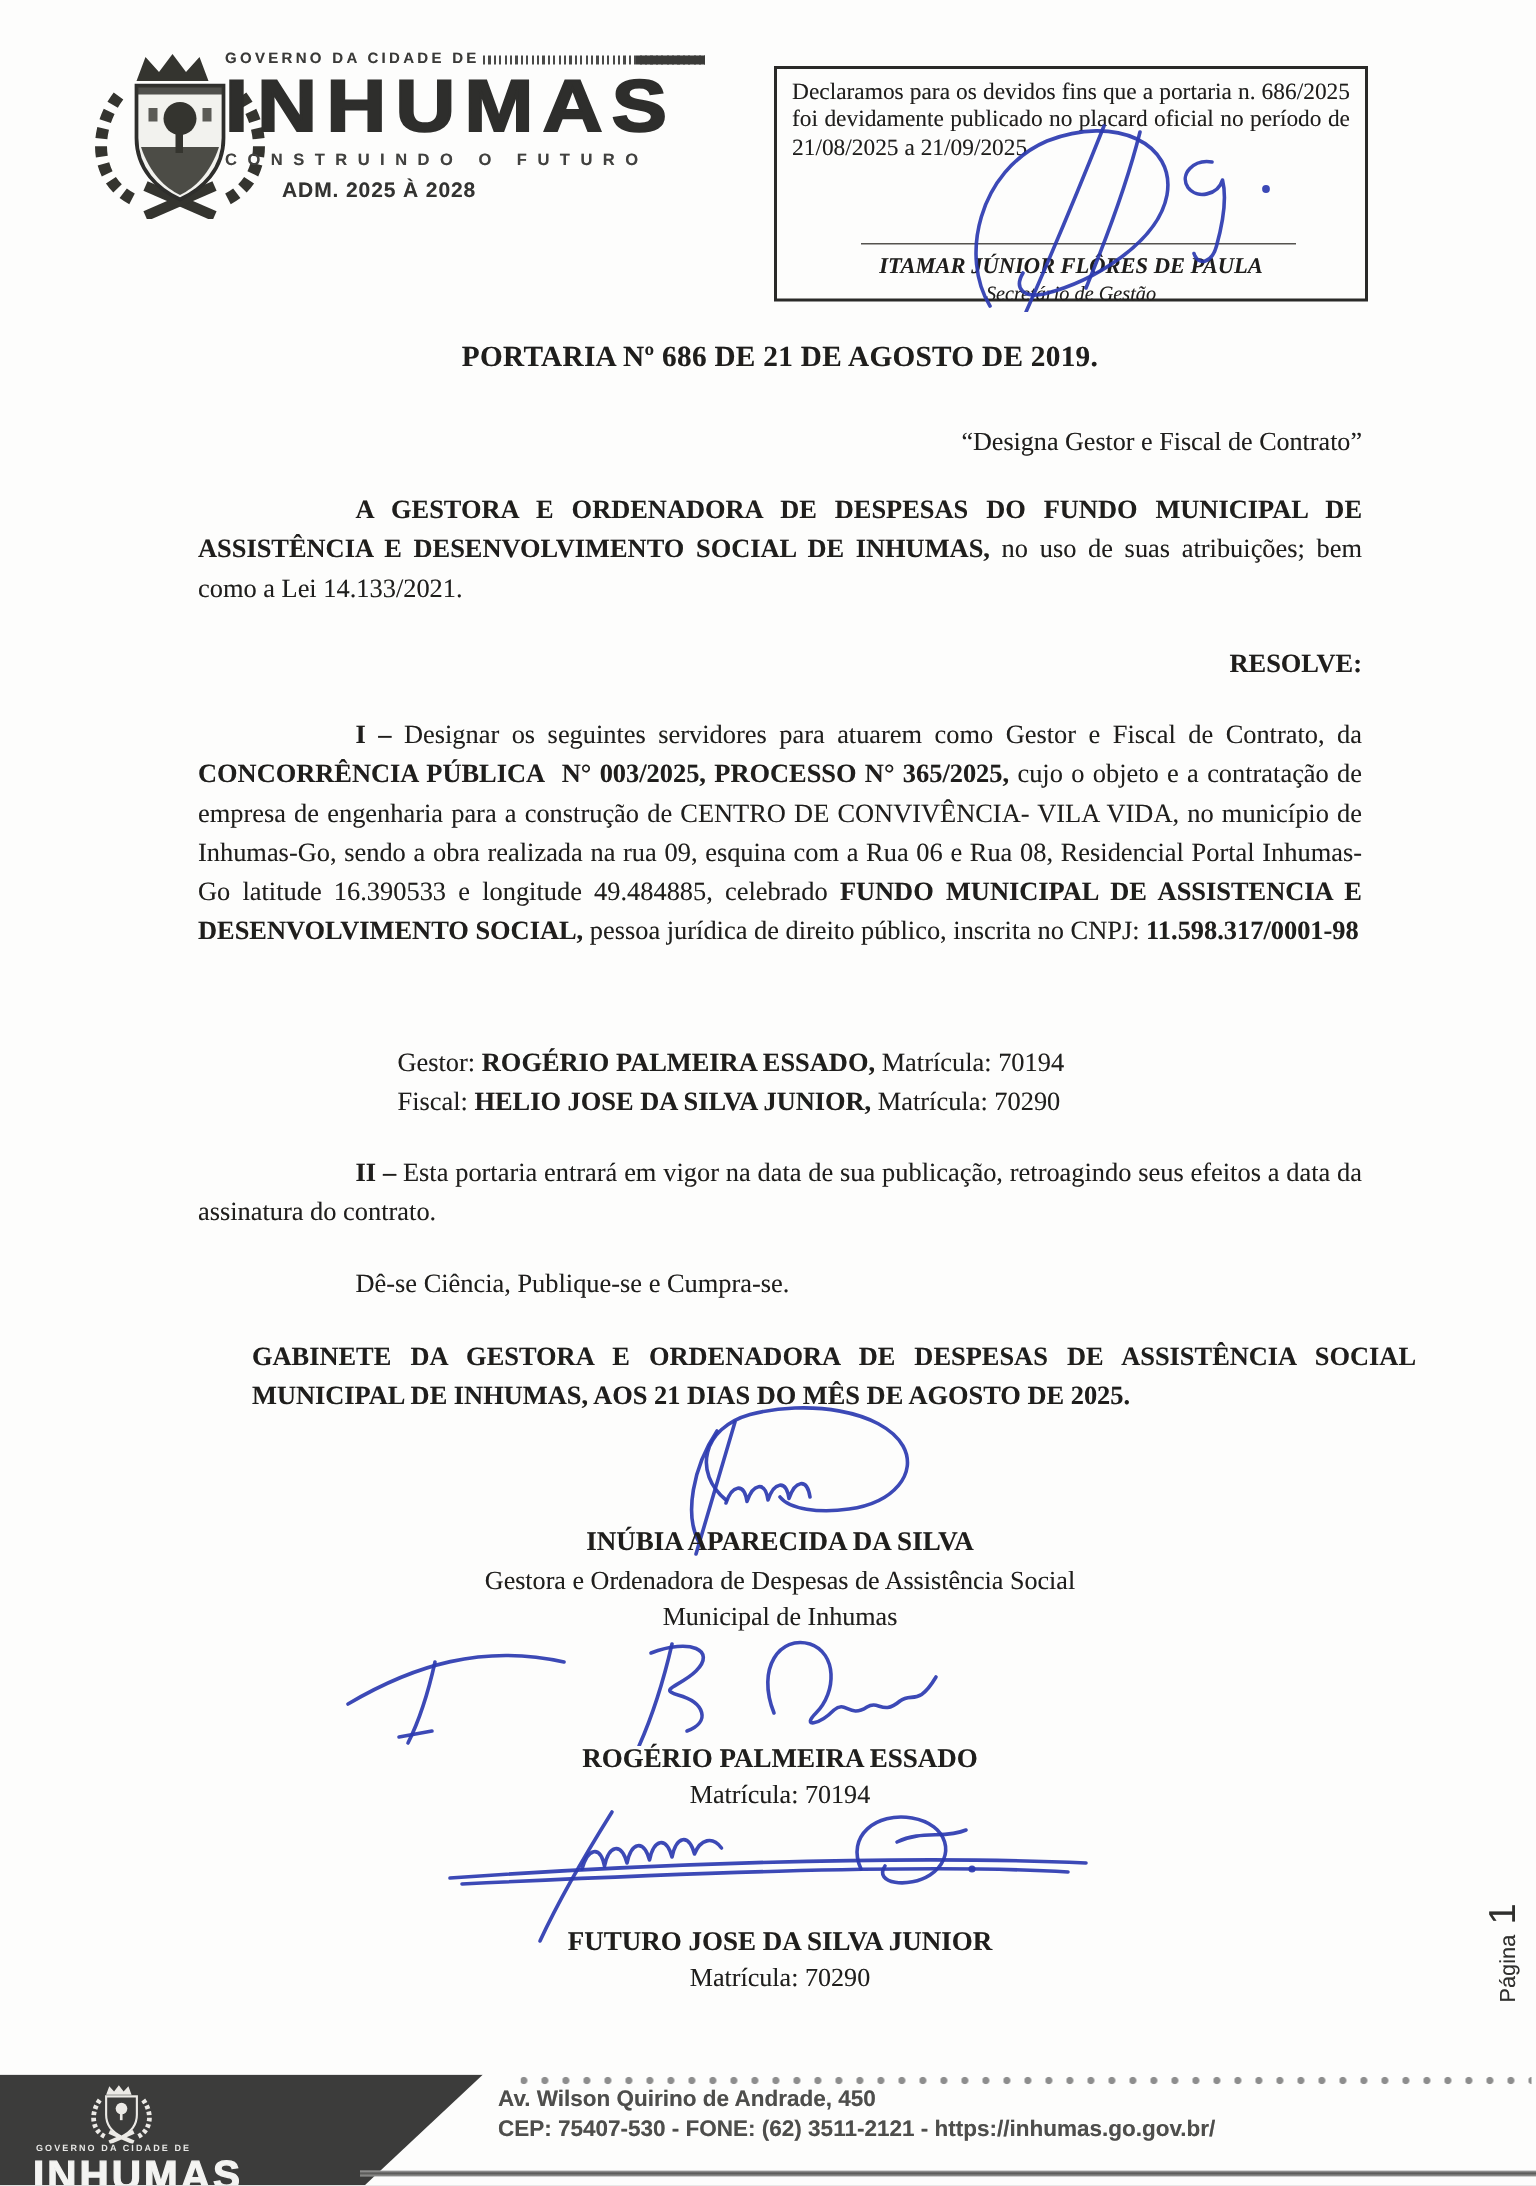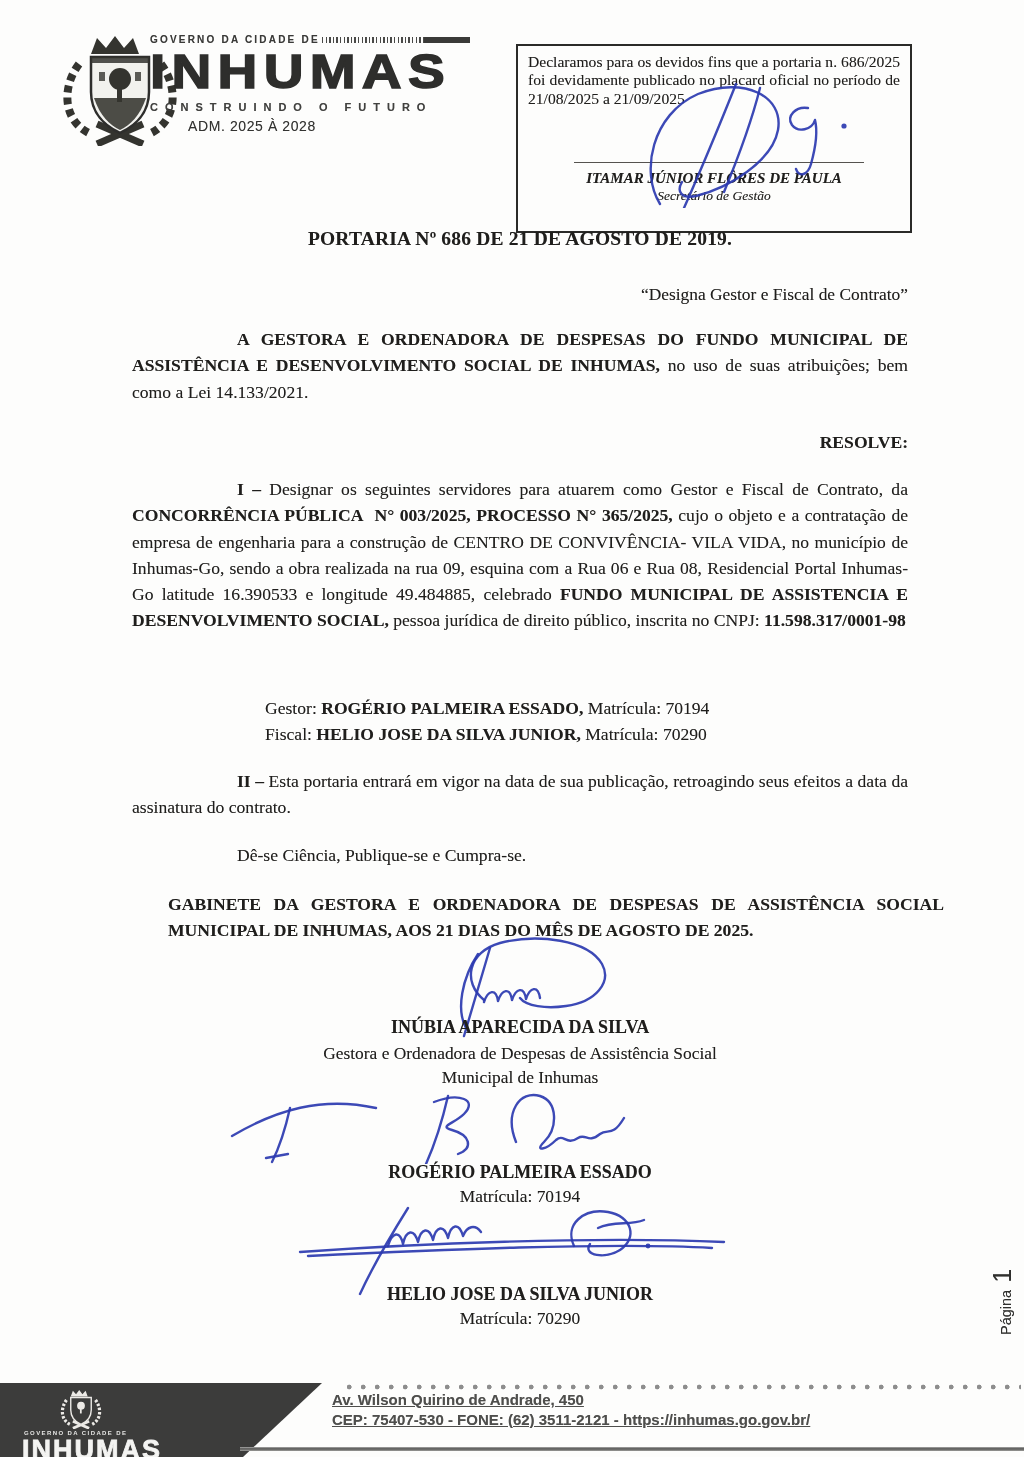--- a/index.html
+++ b/index.html
@@ -9,23 +9,23 @@
   
   .coat{position:absolute;left:55px;top:30px;}
   .brand{position:absolute;left:150px;top:34px;font-family:"Liberation Sans",sans-serif;color:#2e2e2c;}
   .brand-kicker{font-size:10px;font-weight:bold;letter-spacing:2.2px;color:#3a3a38;white-space:nowrap;}
   .kicker-bar{position:absolute;left:172px;top:3px;width:148px;height:6px;
       background:repeating-linear-gradient(90deg,#4a4a48 0 1.5px,rgba(0,0,0,0) 1.5px 3.6px);}
   .kicker-bar::after{content:"";position:absolute;right:0;top:0;width:46px;height:6px;background:#3a3a38;}
   .brand-name{font-size:53px;font-weight:bold;letter-spacing:6px;line-height:1;margin-top:2px;
       transform:scale(1.04,.92);transform-origin:left top;-webkit-text-stroke:1.6px #2e2e2c;}
   .brand-tagline{font-size:11px;font-weight:bold;letter-spacing:7px;color:#41413f;margin-top:1px;white-space:nowrap;}
-  .brand-adm{font-size:14px;font-weight:normal;letter-spacing:.6px;margin:5px 0 0 38px;color:#333331;}
-  
-  .decl{position:absolute;left:516px;top:44px;width:396px;height:189px;border:2.2px solid #2a2a28;
+  .brand-adm{font-size:14px;font-weight:bold;letter-spacing:.6px;margin:5px 0 0 38px;color:#333331;}
+  
+  .decl{position:absolute;left:516px;top:44px;width:396px;height:157px;border:2.2px solid #2a2a28;
         box-sizing:border-box;padding:7px 10px 0 10px;}
   .decl-text{font-size:15.6px;line-height:18.4px;text-align:justify;}
   .decl-rule{position:absolute;left:56px;top:116px;width:290px;border-top:1.3px solid #55534f;}
   .decl-name{position:absolute;left:0;top:124px;width:100%;text-align:center;
              font-weight:bold;font-style:italic;font-size:15px;}
   .decl-role{position:absolute;left:0;top:142px;width:100%;text-align:center;font-style:italic;font-size:13.5px;}
   
   .para{position:absolute;left:132px;width:776px;font-size:17.6px;line-height:26.3px;text-align:justify;}
   .indent{text-indent:105px;}
   .doc-title{position:absolute;left:132px;width:776px;top:228px;text-align:center;
@@ -49,21 +49,21 @@
         background-image:radial-gradient(circle at 2.2px 5px,#8d8d8d 2.1px,rgba(0,0,0,0) 2.7px);
         background-size:14px 10px;background-repeat:repeat-x;}
   .band{position:absolute;left:0;top:1383px;width:330px;height:74px;background:#3c3c3b;
         clip-path:polygon(0 0,322px 0,243px 74px,0 74px);font-family:"Liberation Sans",sans-serif;}
   .f-coat{position:absolute;left:58px;top:5px;}
   .f-kicker{position:absolute;left:24px;top:47px;font-size:6px;font-weight:bold;letter-spacing:1.4px;
             color:#e8e8e6;white-space:nowrap;}
   .f-name{position:absolute;left:22px;top:52px;font-size:27px;font-weight:bold;letter-spacing:2px;
           color:#f4f4f2;-webkit-text-stroke:.8px #f4f4f2;}
   .addr{position:absolute;left:332px;top:1390px;font-family:"Liberation Sans",sans-serif;
-        font-weight:bold;color:#4e4e4c;font-size:15px;line-height:19.5px;white-space:nowrap;text-decoration:underline;}
+        font-weight:bold;color:#4e4e4c;font-size:15px;line-height:19.5px;white-space:nowrap;}
   .bottom-line{position:absolute;left:240px;top:1447px;width:784px;height:4px;
         background:linear-gradient(#ababab,#575755 45%,#9c9c9a);}
 </style>
 </head>
 <body>
 
 <div class="page">
 
   <svg class="coat" width="130" height="116" viewBox="0 0 130 116">
     <g stroke="#34342f" fill="none">
@@ -156,21 +156,21 @@
 
   <svg class="sig" style="left:292px;top:1206px;" width="440" height="92" viewBox="0 0 440 92">
     <path d="M8 46 C 120 38, 300 30, 432 36"></path>
     <path d="M16 50 C 140 44, 320 36, 420 42"></path>
     <path d="M116 2 C 96 34, 80 62, 68 88"></path>
     <path d="M96 40 c 4 -14 12 -16 15 -2 c 3 -14 11 -16 15 -2 c 3 -14 11 -16 15 -2 c 3 -14 11 -16 15 -2 c 3 -14 11 -16 15 -2 c 4 -10 12 -12 18 -4"></path>
     <path d="M282 40 C 272 18, 292 2, 316 6 C 340 10, 346 32, 328 44 C 314 53, 290 50, 298 38"></path>
     <path d="M306 22 C 322 14, 338 20, 352 14"></path>
     <circle cx="356" cy="40" r="2.4"></circle>
   </svg>
-  <div class="sig-name" style="top:1284px;">HELIO JOSE DA SILVA JUNIOR</div>
+  <div class="sig-name" style="top:1284px;">FUTURO JOSE DA SILVA JUNIOR</div>
   <div class="sig-sub" style="top:1308px;">Matrícula: 70290</div>
 
   <div class="page-num">
     <span class="lbl">Página</span>
     <span class="num">1</span>
   </div>
 
   <div class="dots"></div>
 
   <div class="band">

